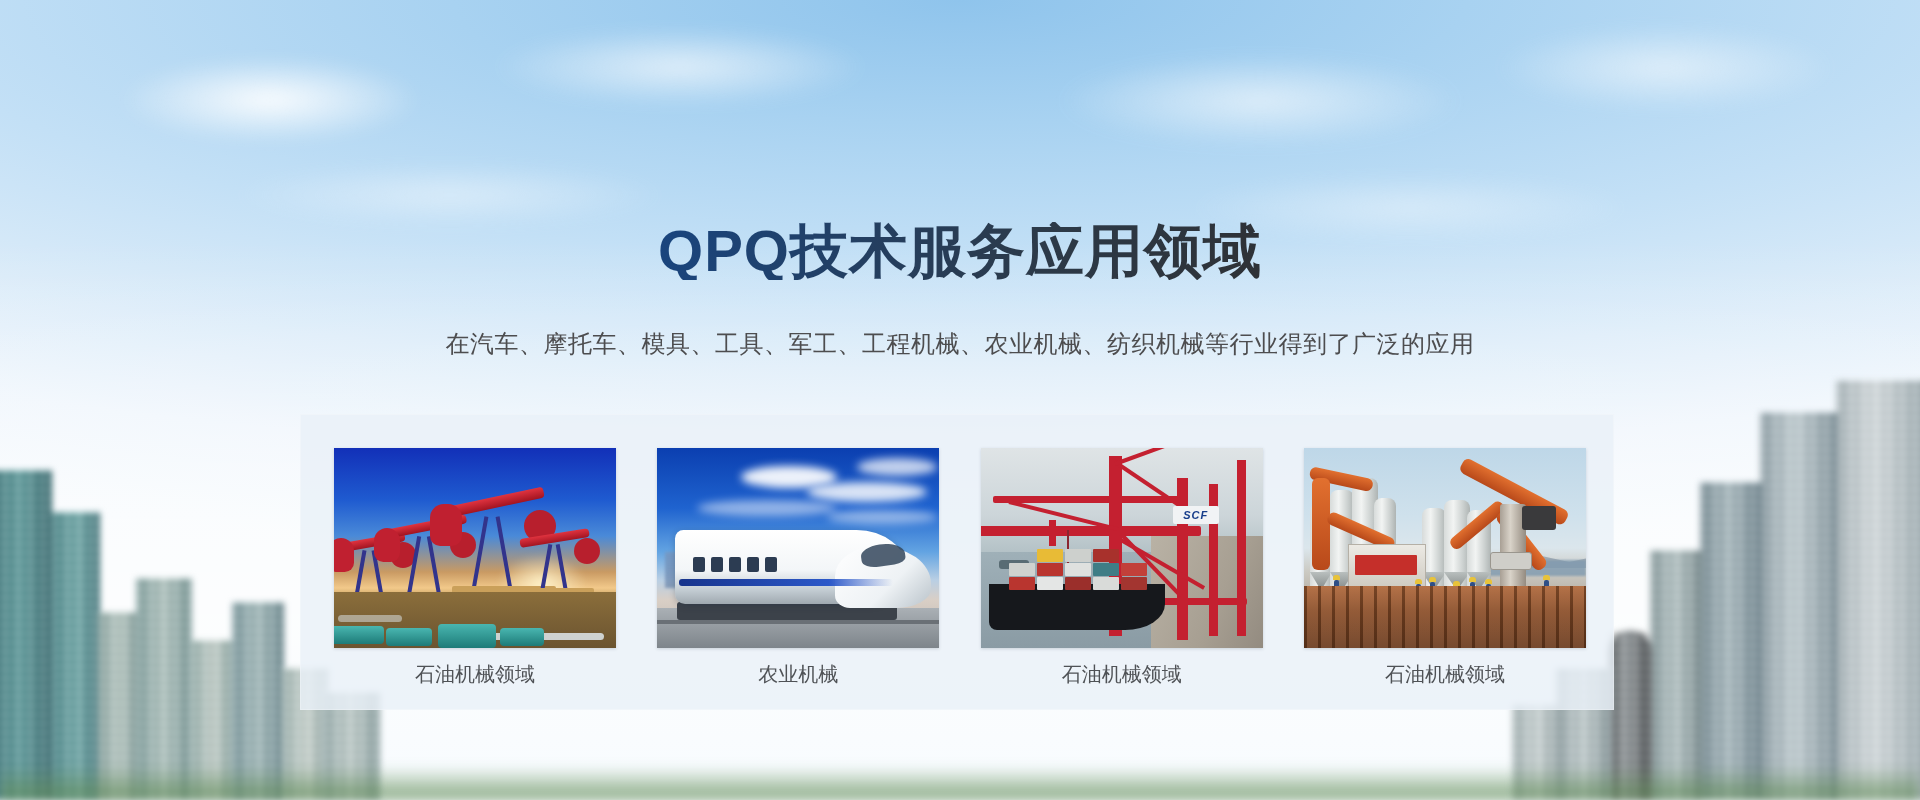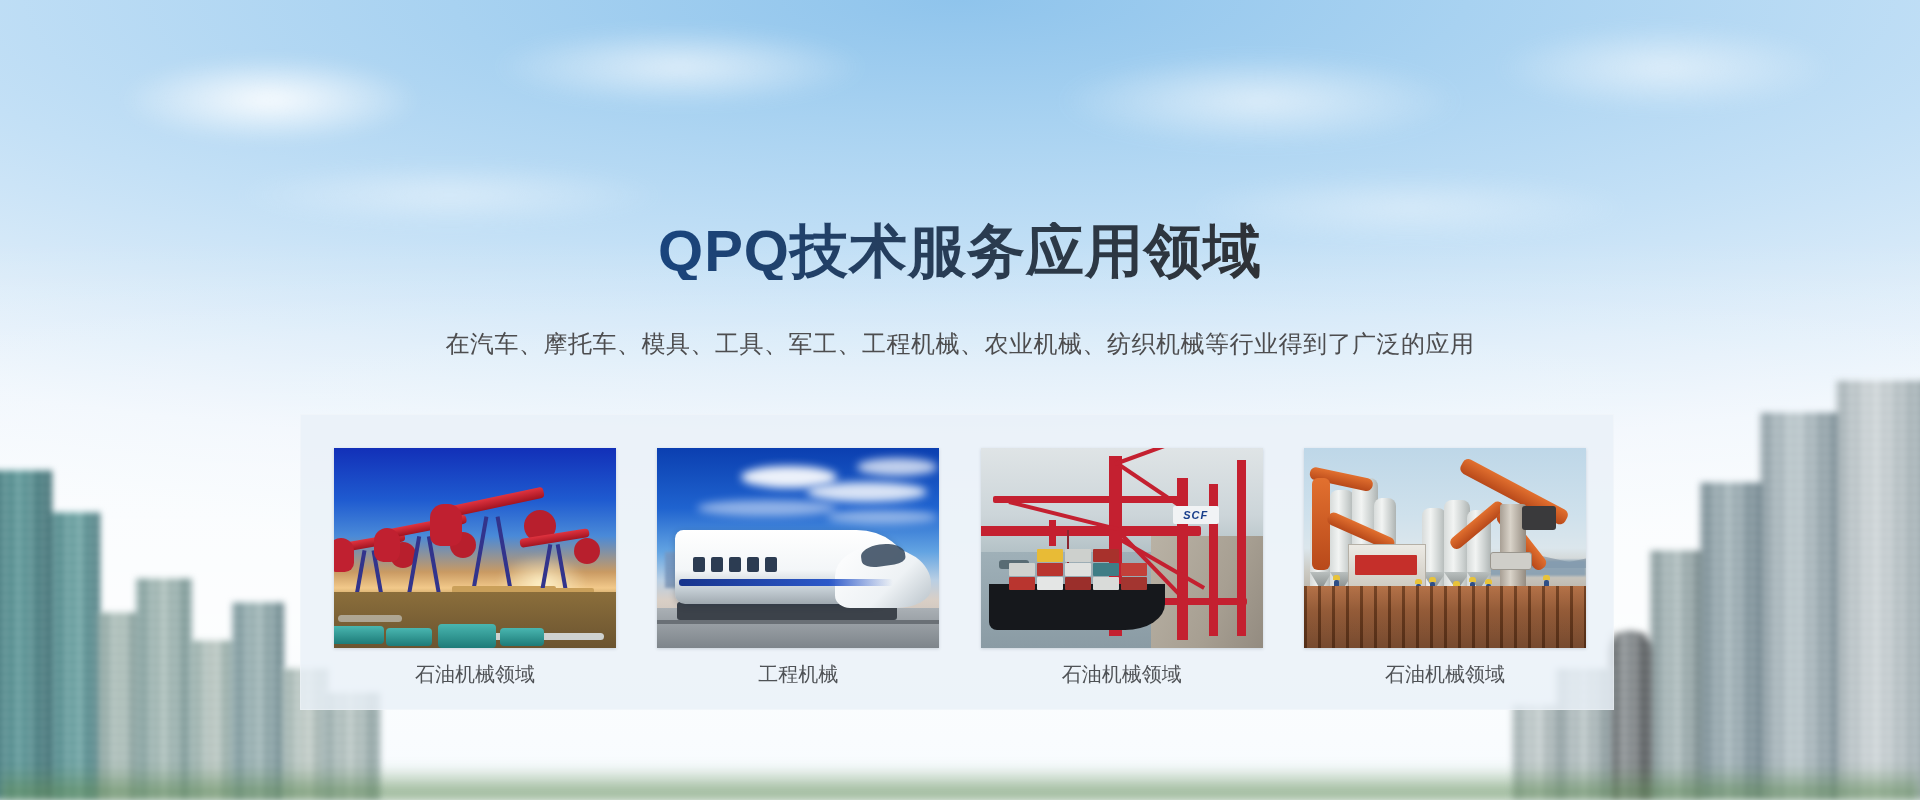--- a/index.html
+++ b/index.html
@@ -278,21 +278,21 @@
           <div class="tr-nose"></div>
           <div class="tr-stripe"></div>
           <div class="tr-win" style="left:36px;"></div>
           <div class="tr-win" style="left:54px;"></div>
           <div class="tr-win" style="left:72px;"></div>
           <div class="tr-win" style="left:90px;"></div>
           <div class="tr-win" style="left:108px;"></div>
           <div class="tr-wind"></div>
         </div>
       </div>
-      <div class="caption">工程机械</div>
+      <div class="caption">农业机械</div>
     </div>
 
     <div class="card">
       <div class="thumb">
         <div class="art-crane">
           <div class="cr-water"></div>
           <div class="cr-quay"></div>
           <div class="cr-boat"></div>
 
           <div class="cr-boom" style="left:-10px;top:78px;width:230px;"></div>

